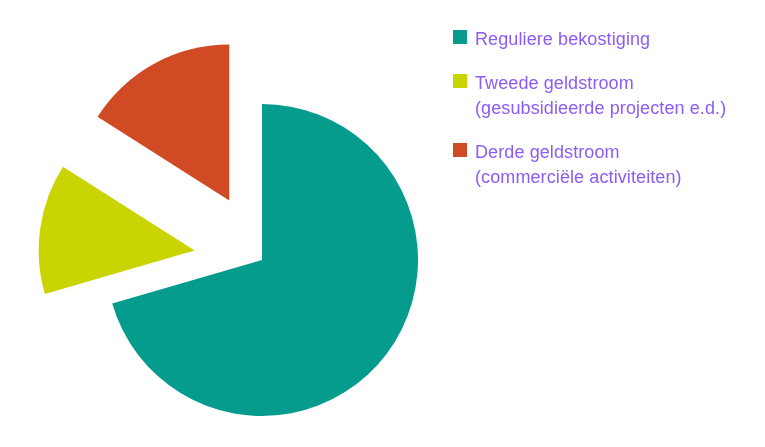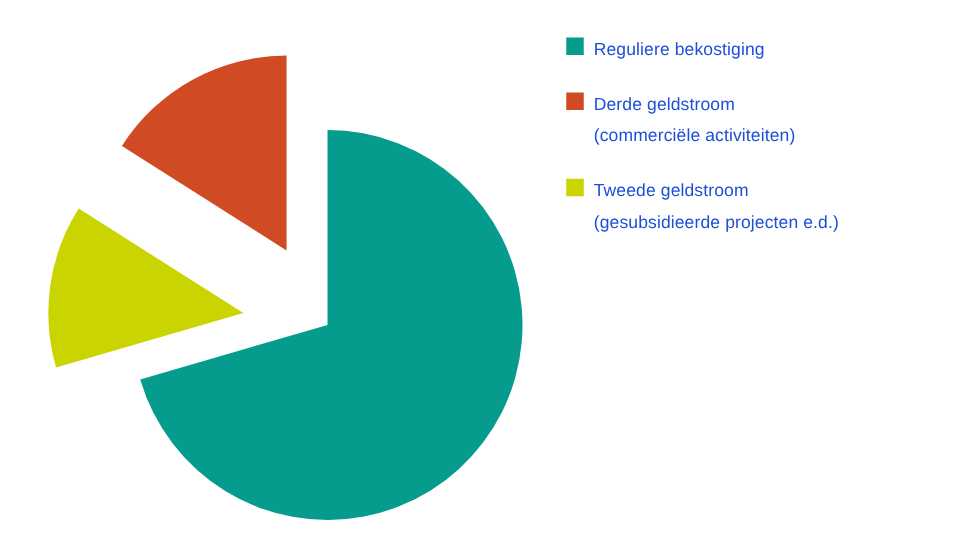--- a/index.html
+++ b/index.html
@@ -41,22 +41,22 @@
   }
   .legend-swatch {
     width: 14px;
     height: 14px;
     flex: 0 0 14px;
     margin-top: 3px;
     margin-right: 8px;
   }
   .legend-labels {
     display: block;
-    color: #1d4ed8;
-    font-size: 14px;
+    color: #8b5cf6;
+    font-size: 18px;
     line-height: 25px;
     letter-spacing: 0.1px;
     white-space: nowrap;
   }
   .legend-line2 {
     display: block;
   }
   .legend-line2:empty {
     display: none;
   }
@@ -78,29 +78,29 @@
 
     <div class="legend-item">
       <span class="legend-swatch" style="background: rgb(5, 156, 142);"></span>
       <span class="legend-labels">
         <span class="legend-line1">Reguliere bekostiging</span>
         
       </span>
     </div>
 
     <div class="legend-item">
+      <span class="legend-swatch" style="background: rgb(202, 212, 0);"></span>
+      <span class="legend-labels">
+        <span class="legend-line1">Tweede geldstroom</span>
+        <span class="legend-line2">(gesubsidieerde projecten e.d.)</span>
+      </span>
+    </div>
+
+    <div class="legend-item">
       <span class="legend-swatch" style="background: rgb(208, 74, 36);"></span>
       <span class="legend-labels">
         <span class="legend-line1">Derde geldstroom</span>
         <span class="legend-line2">(commerciële activiteiten)</span>
       </span>
     </div>
 
-    <div class="legend-item">
-      <span class="legend-swatch" style="background: rgb(202, 212, 0);"></span>
-      <span class="legend-labels">
-        <span class="legend-line1">Tweede geldstroom</span>
-        <span class="legend-line2">(gesubsidieerde projecten e.d.)</span>
-      </span>
-    </div>
-
   </div>
 </div>
 
 </body></html>

